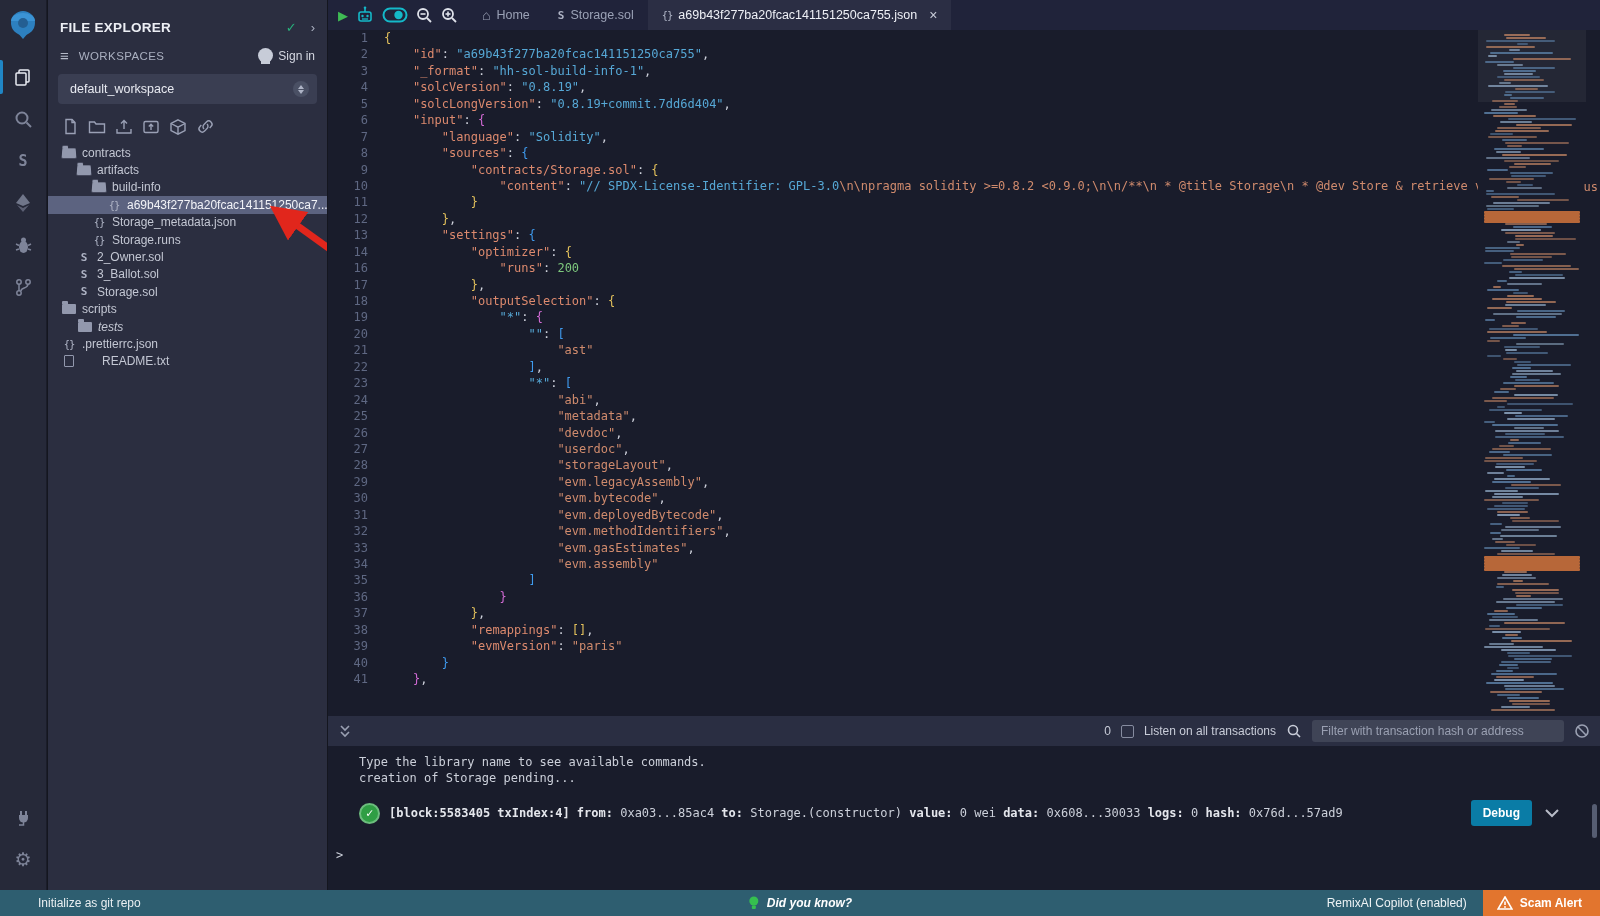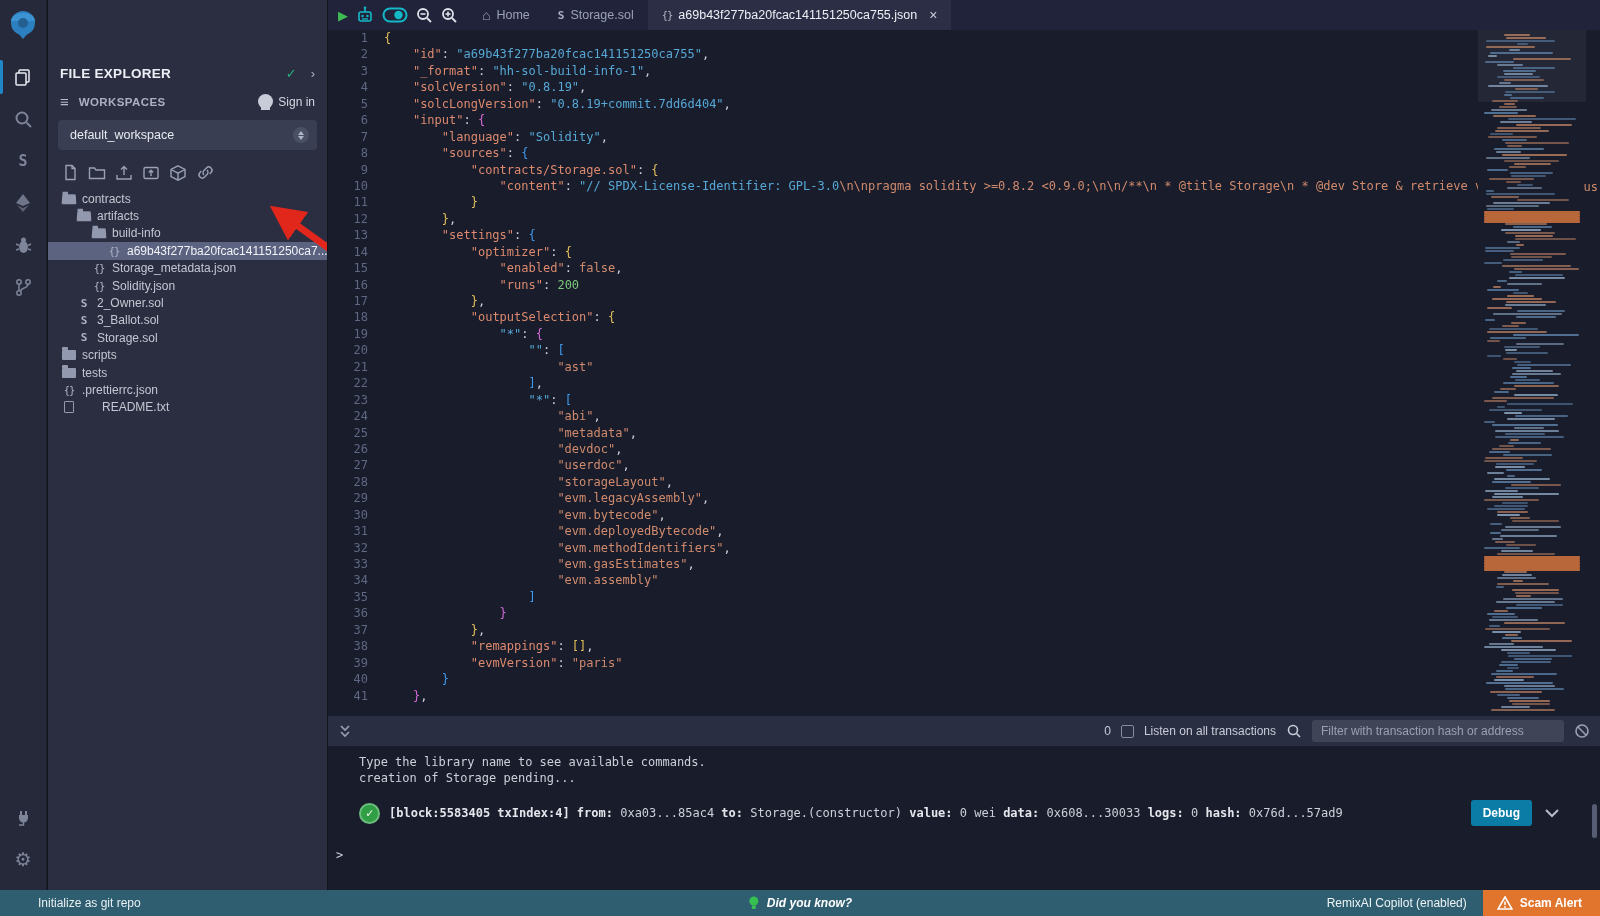--- a/index.html
+++ b/index.html
@@ -13,27 +13,27 @@
   .ab-icon.active { color:#e9ebf2; }
   .ab-icon.active::before { content:""; position:absolute; left:0; top:4px; bottom:4px; width:3px; background:#2086c5; border-radius:0 2px 2px 0; }
   .ab-icon svg { stroke:currentColor; fill:none; stroke-width:1.5; }
   .ab-spacer { flex:1; }
   .ab-bottom { margin-bottom:10px; display:flex; flex-direction:column; align-items:center; }
   .gear-glyph { font-size:19px; color:#7e8499; }
   .s-glyph { font-family:"DejaVu Sans Mono",monospace; font-weight:bold; font-size:15px; }
 
   
   .side-panel { position:absolute; left:48px; top:0; width:279px; height:890px; background:#2b2e40; z-index:5; }
-  .sp-header { display:flex; align-items:center; padding:20px 12px 6px 12px;margin-top:46px; }
+  .sp-header { display:flex; align-items:center; padding:20px 12px 6px 12px; }
   .sp-title { font-weight:bold; font-size:13.5px; color:#eceef4; letter-spacing:.3px; flex:1; }
   .sp-check { color:#27b07a; font-size:13px; margin-right:14px; }
   .sp-chev { color:#aab0c0; font-size:13px; }
   .ws-row { display:flex; align-items:center; padding:6px 12px; color:#aab0c0; }
   .ws-burger { font-size:15px; margin-right:10px; color:#b5bac8; }
-  .ws-label { font-size:11.5px; letter-spacing:.4px; flex:1;font-weight:bold; }
+  .ws-label { font-size:11.5px; letter-spacing:.4px; flex:1; }
   .ws-signin { display:flex; align-items:center; gap:5px; font-size:12px; color:#d5d8e2; }
   .gh-icon { width:15px; height:15px; border-radius:50%; background:#c7ccd8; position:relative; }
   .gh-icon::after { content:""; position:absolute; left:3px; right:3px; bottom:-1px; height:6px; background:#c7ccd8; border-radius:2px 2px 0 0; }
   .ws-select { margin:4px 10px 10px 10px; height:30px; background:#3a3e52; border-radius:4px; display:flex; align-items:center; padding:0 8px 0 12px; color:#e8eaf1; font-size:12.5px; cursor:pointer; }
   .ws-select-name { flex:1; }
   .ws-badge { width:16px; height:16px; border-radius:50%; background:#4a5064; display:flex; flex-direction:column; align-items:center; justify-content:center; gap:1px; }
   .ws-badge i { display:block; width:0; height:0; border-left:3px solid transparent; border-right:3px solid transparent; }
   .ws-badge .up { border-bottom:4px solid #aeb4c6; }
   .ws-badge .dn { border-top:4px solid #aeb4c6; }
   .sp-toolbar { display:flex; gap:9px; padding:4px 12px 8px 14px; color:#9aa0b5; }
@@ -252,21 +252,21 @@
         <div class="tree-row" style="padding-left: 42px;">
           <span class="tree-ico">
             <span class="json-gl">{}</span>
           </span>
           <span>Storage_metadata.json</span>
         </div>
         <div class="tree-row" style="padding-left: 42px;">
           <span class="tree-ico">
             <span class="json-gl">{}</span>
           </span>
-          <span>Solidity.json</span>
+          <span>Storage.runs</span>
         </div>
         <div class="tree-row" style="padding-left: 27px;">
           <span class="tree-ico">
             <span class="sol-gl">S</span>
           </span>
           <span>2_Owner.sol</span>
         </div>
         <div class="tree-row" style="padding-left: 27px;">
           <span class="tree-ico">
             <span class="sol-gl">S</span>
@@ -278,21 +278,21 @@
             <span class="sol-gl">S</span>
           </span>
           <span>Storage.sol</span>
         </div>
         <div class="tree-row" style="padding-left: 12px;">
           <span class="tree-ico">
             <span class="fold"></span>
           </span>
           <span>scripts</span>
         </div>
-        <div class="tree-row" style="padding-left: 12px;">
+        <div class="tree-row" style="padding-left: 28px; font-style: italic;">
           <span class="tree-ico">
             <span class="fold"></span>
           </span>
           <span>tests</span>
         </div>
         <div class="tree-row" style="padding-left: 12px;">
           <span class="tree-ico">
             <span class="json-gl">{}</span>
           </span>
           <span>.prettierrc.json</span>
@@ -595,21 +595,20 @@
         <div class="code-line"><span class="gutter">5</span><span class="lc"><span class="tk-p">    </span><span class="tk-k">"solcLongVersion"</span><span class="tk-p">: </span><span class="tk-s">"0.8.19+commit.7dd6d404"</span><span class="tk-p">,</span></span></div>
         <div class="code-line"><span class="gutter">6</span><span class="lc"><span class="tk-p">    </span><span class="tk-k">"input"</span><span class="tk-p">: </span><span class="tk-b2">{</span></span></div>
         <div class="code-line"><span class="gutter">7</span><span class="lc"><span class="tk-p">        </span><span class="tk-k">"language"</span><span class="tk-p">: </span><span class="tk-s">"Solidity"</span><span class="tk-p">,</span></span></div>
         <div class="code-line"><span class="gutter">8</span><span class="lc"><span class="tk-p">        </span><span class="tk-k">"sources"</span><span class="tk-p">: </span><span class="tk-b3">{</span></span></div>
         <div class="code-line"><span class="gutter">9</span><span class="lc"><span class="tk-p">            </span><span class="tk-k">"contracts/Storage.sol"</span><span class="tk-p">: </span><span class="tk-b1">{</span></span></div>
         <div class="code-line"><span class="gutter">10</span><span class="lc"><span class="tk-p">                </span><span class="tk-k">"content"</span><span class="tk-p">: </span><span class="tk-s">"// SPDX-License-Identifier: GPL-3.0</span><span class="tk-v">\n\npragma solidity &gt;=0.8.2 &lt;0.9.0;\n\n/**\n * @title Storage\n * @dev Store &amp; retrieve value in a</span></span></div>
         <div class="code-line"><span class="gutter">11</span><span class="lc"><span class="tk-p">            </span><span class="tk-b1">}</span></span></div>
         <div class="code-line"><span class="gutter">12</span><span class="lc"><span class="tk-p">        </span><span class="tk-b1">}</span><span class="tk-p">,</span></span></div>
         <div class="code-line"><span class="gutter">13</span><span class="lc"><span class="tk-p">        </span><span class="tk-k">"settings"</span><span class="tk-p">: </span><span class="tk-b3">{</span></span></div>
         <div class="code-line"><span class="gutter">14</span><span class="lc"><span class="tk-p">            </span><span class="tk-k">"optimizer"</span><span class="tk-p">: </span><span class="tk-b1">{</span></span></div>
-        <div class="code-line"><span class="gutter">15</span><span class="lc"><span class="tk-p">                </span><span class="tk-k">"enabled"</span><span class="tk-p">: </span><span class="tk-v">false</span><span class="tk-p">,</span></span></div>
         <div class="code-line"><span class="gutter">16</span><span class="lc"><span class="tk-p">                </span><span class="tk-k">"runs"</span><span class="tk-p">: </span><span class="tk-n">200</span></span></div>
         <div class="code-line"><span class="gutter">17</span><span class="lc"><span class="tk-p">            </span><span class="tk-b1">}</span><span class="tk-p">,</span></span></div>
         <div class="code-line"><span class="gutter">18</span><span class="lc"><span class="tk-p">            </span><span class="tk-k">"outputSelection"</span><span class="tk-p">: </span><span class="tk-b1">{</span></span></div>
         <div class="code-line"><span class="gutter">19</span><span class="lc"><span class="tk-p">                </span><span class="tk-s">"*"</span><span class="tk-p">: </span><span class="tk-b2">{</span></span></div>
         <div class="code-line"><span class="gutter">20</span><span class="lc"><span class="tk-p">                    </span><span class="tk-s">""</span><span class="tk-p">: </span><span class="tk-b3">[</span></span></div>
         <div class="code-line"><span class="gutter">21</span><span class="lc"><span class="tk-p">                        </span><span class="tk-v">"ast"</span></span></div>
         <div class="code-line"><span class="gutter">22</span><span class="lc"><span class="tk-p">                    </span><span class="tk-b3">]</span><span class="tk-p">,</span></span></div>
         <div class="code-line"><span class="gutter">23</span><span class="lc"><span class="tk-p">                    </span><span class="tk-s">"*"</span><span class="tk-p">: </span><span class="tk-b3">[</span></span></div>
         <div class="code-line"><span class="gutter">24</span><span class="lc"><span class="tk-p">                        </span><span class="tk-v">"abi"</span><span class="tk-p">,</span></span></div>
         <div class="code-line"><span class="gutter">25</span><span class="lc"><span class="tk-p">                        </span><span class="tk-v">"metadata"</span><span class="tk-p">,</span></span></div>

